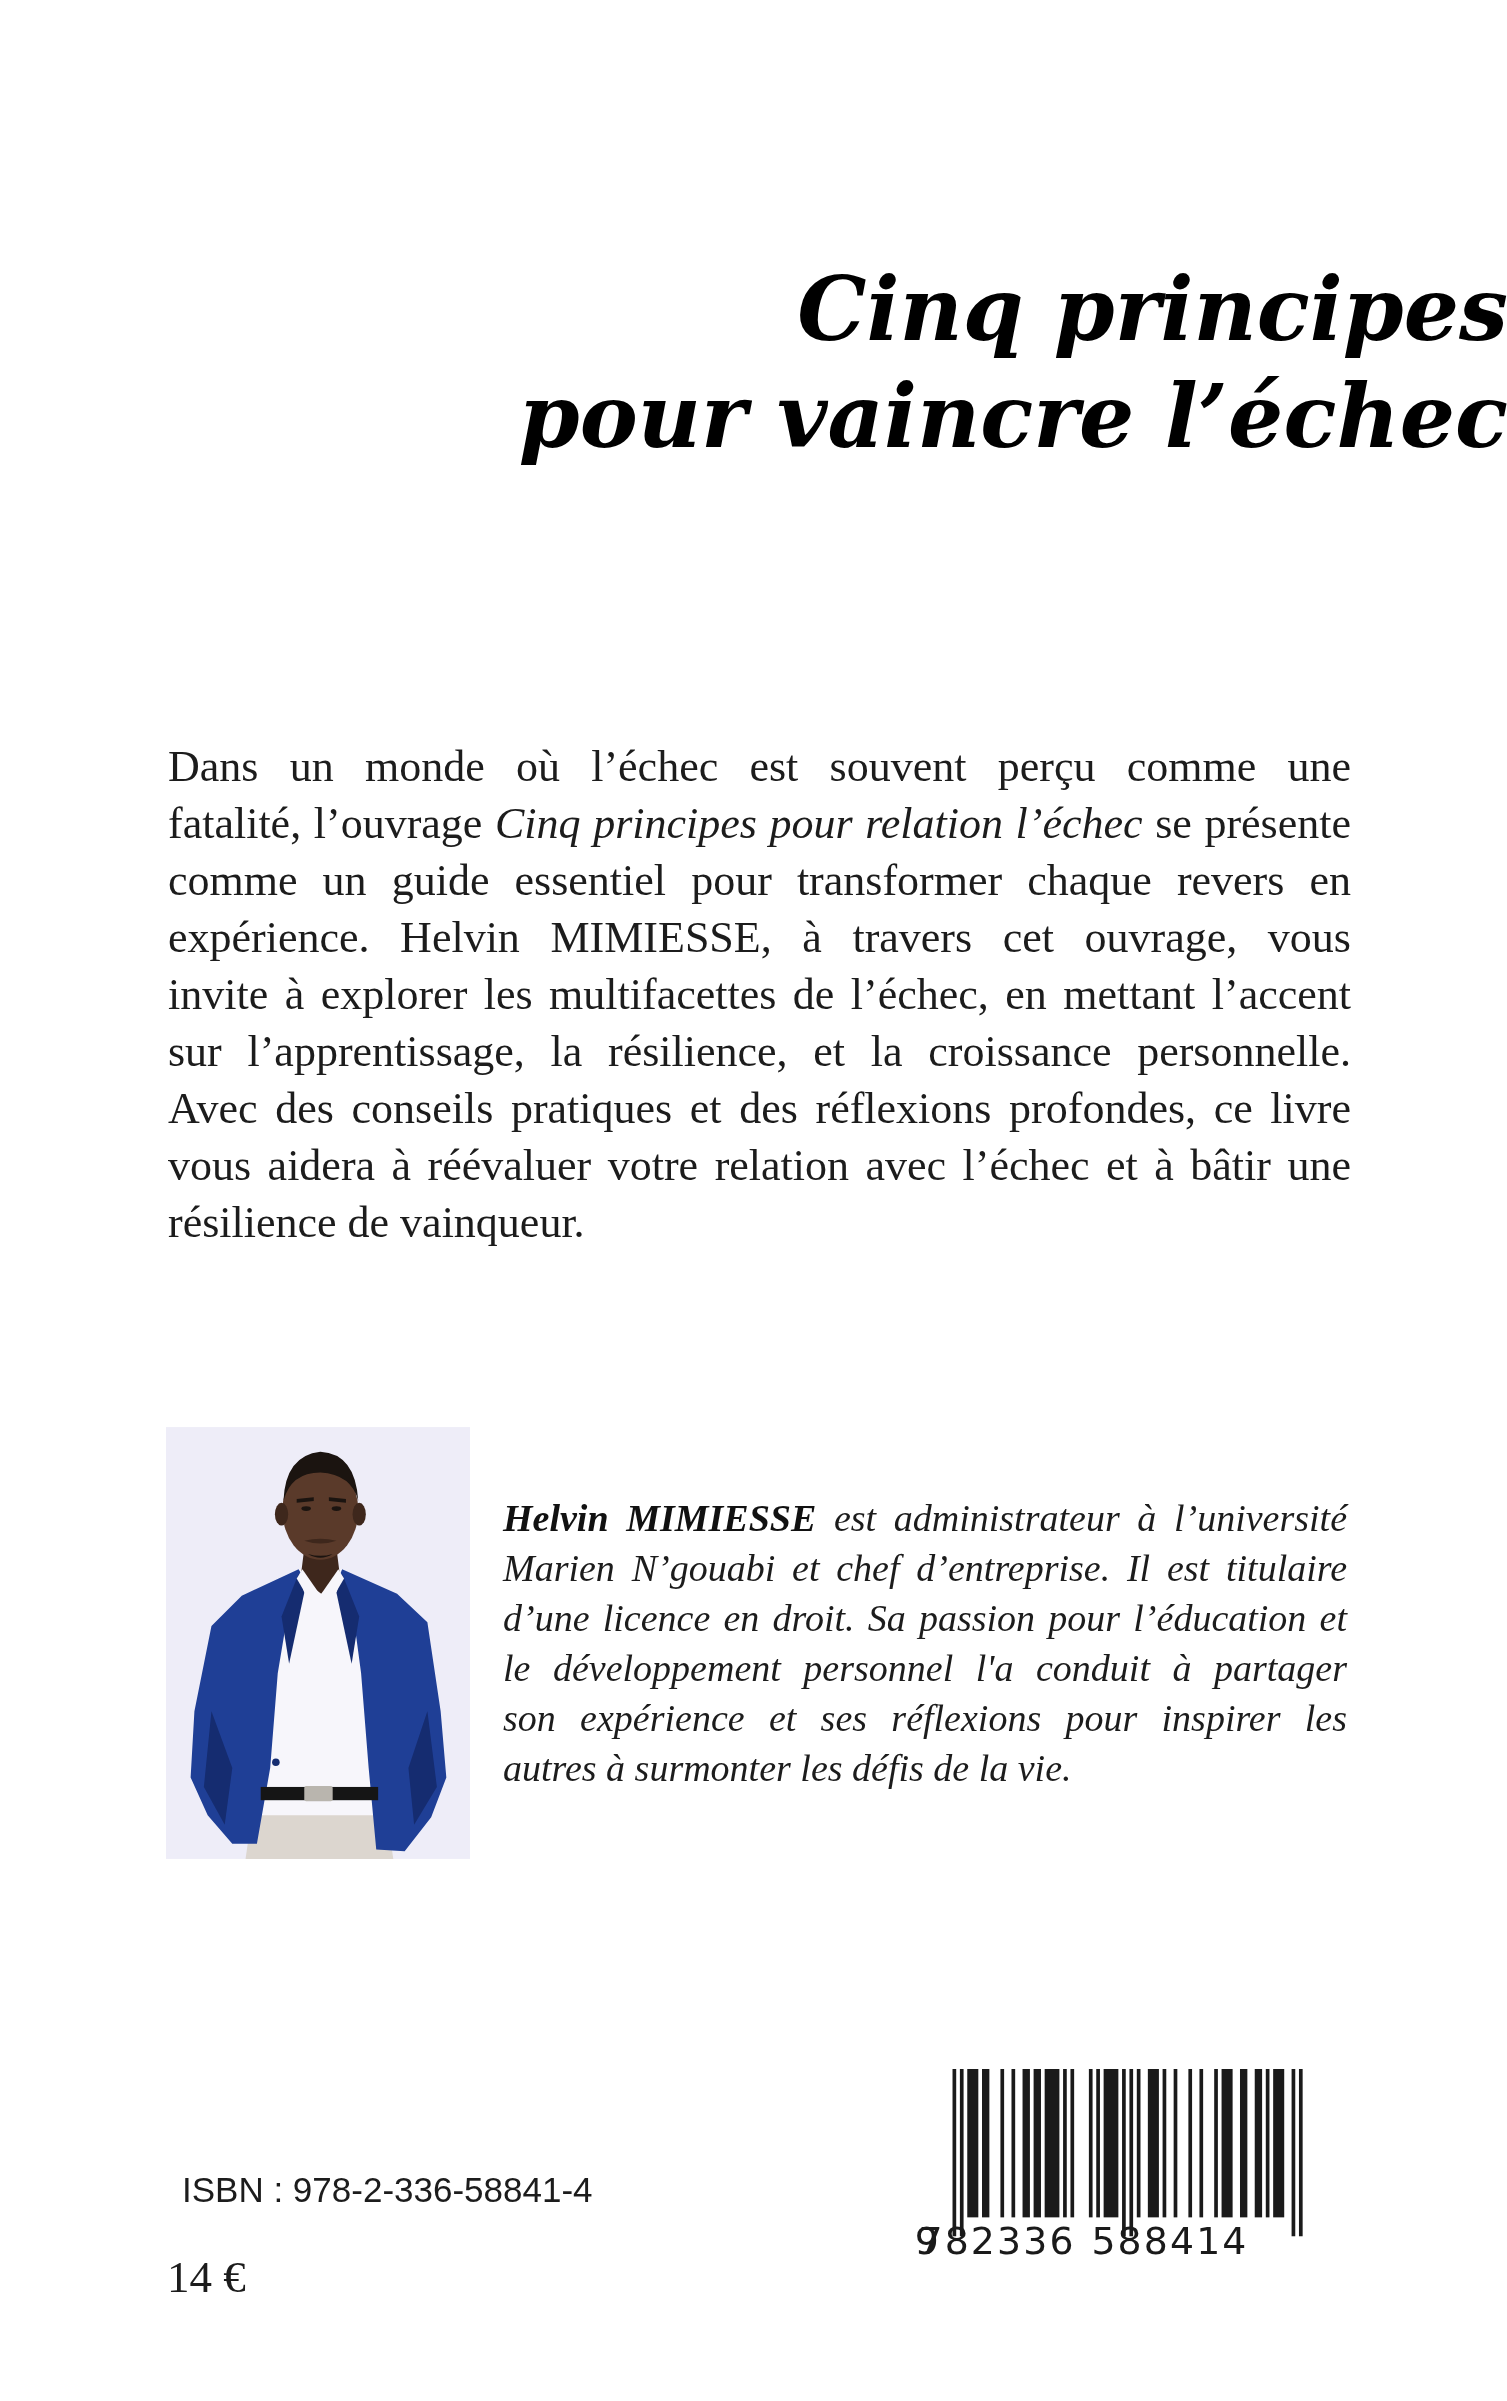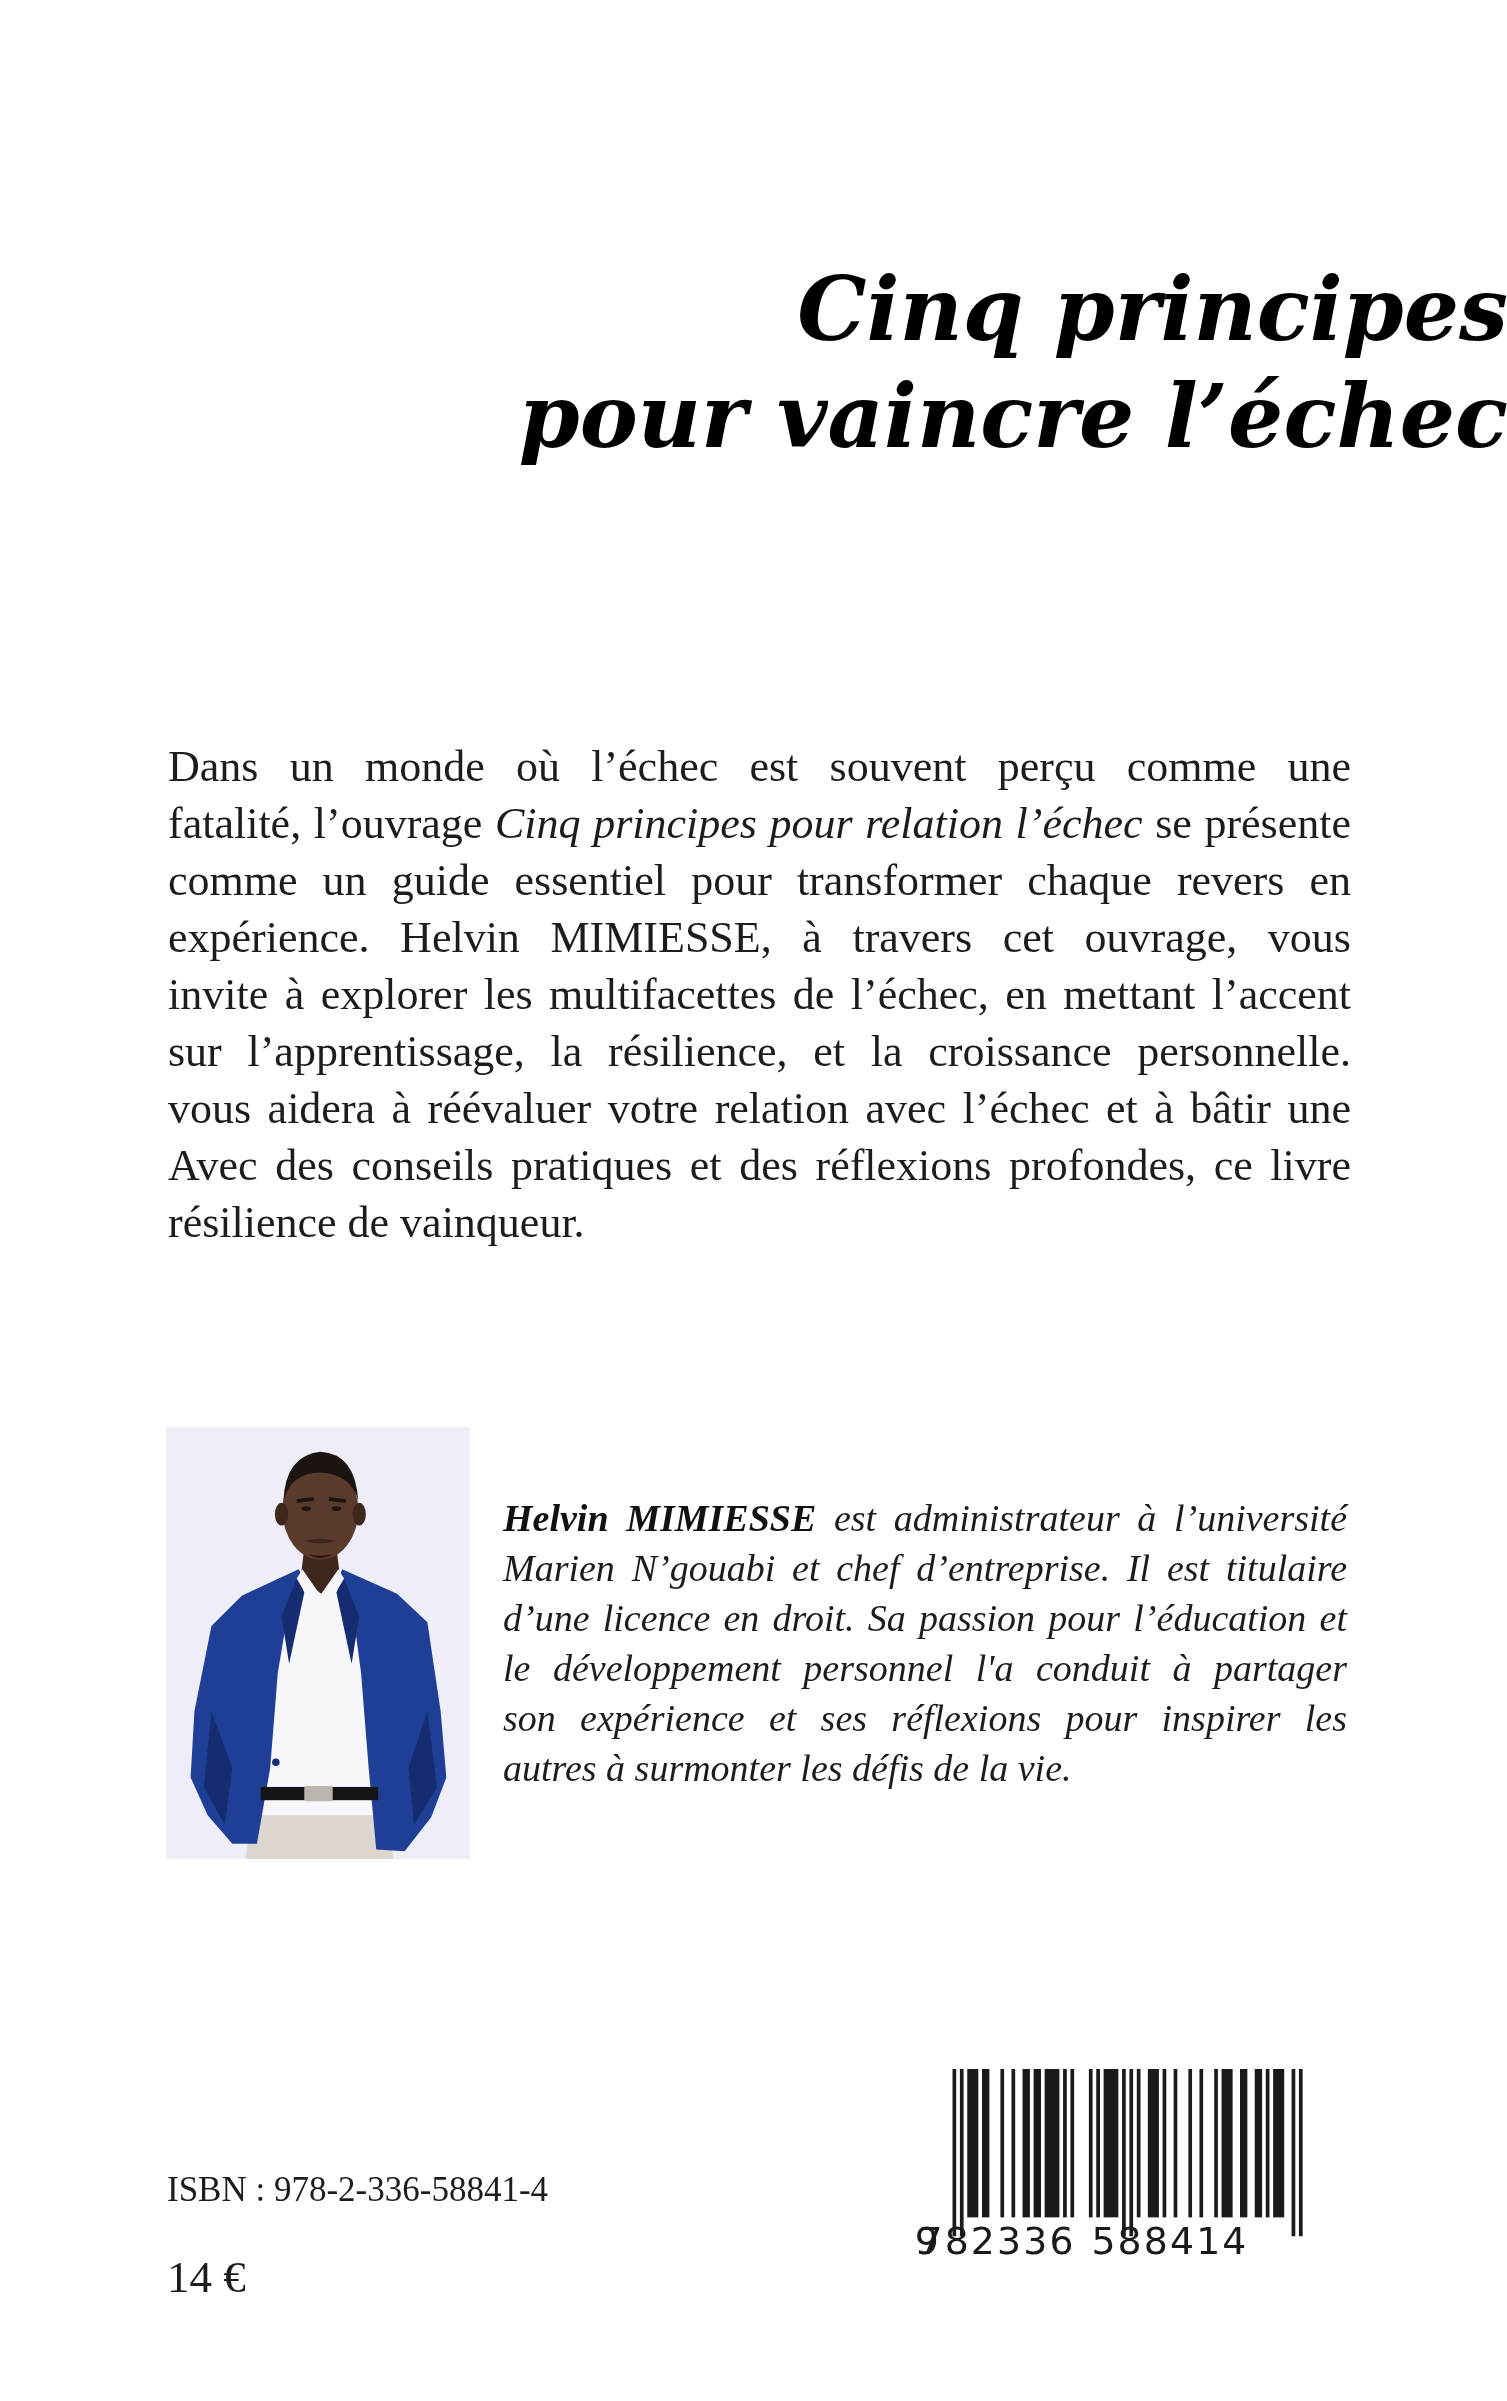--- a/index.html
+++ b/index.html
@@ -39,22 +39,22 @@
     font-family: "Liberation Serif", serif;
     font-style: italic;
     font-size: 38px; line-height: 50px;
     color: #1c1c1c; margin: 0;
   }
   .bio .line { display: block; text-align: justify; text-align-last: justify; white-space: nowrap; }
   .bio .line.last { text-align-last: left; }
   .bio strong { font-weight: bold; font-style: italic; color: #111; }
 
   .isbn {
-    position: absolute; left: 167px; top: 2169px;
-    font-family: Liberation Serif, serif;
+    position: absolute; left: 182px; top: 2169px;
+    font-family: Liberation Sans, sans-serif;
     font-size: 35px; line-height: 42px; color: #1c1c1c;
     white-space: nowrap;
   }
   .price {
     position: absolute; left: 167px; top: 2223px;
     font-family: "Liberation Serif", serif;
     font-size: 45px; line-height: 53px; color: #1c1c1c;
     white-space: nowrap;
     margin-top: 28px;
   }
@@ -77,22 +77,22 @@
     <span class="line">pour vaincre l’échec</span>
   </h1>
 
   <div class="blurb" id="blurb">
       <span class="line"><span>Dans un monde où l’échec est souvent perçu comme une</span></span>
       <span class="line"><span>fatalité, l’ouvrage </span><em>Cinq principes pour relation l’échec</em><span> se présente</span></span>
       <span class="line"><span>comme un guide essentiel pour transformer chaque revers en</span></span>
       <span class="line"><span>expérience. Helvin MIMIESSE, à travers cet ouvrage, vous</span></span>
       <span class="line"><span>invite à explorer les multifacettes de l’échec, en mettant l’accent</span></span>
       <span class="line"><span>sur l’apprentissage, la résilience, et la croissance personnelle.</span></span>
+      <span class="line"><span>Avec des conseils pratiques et des réflexions profondes, ce livre</span></span>
       <span class="line"><span>vous aidera à réévaluer votre relation avec l’échec et à bâtir une</span></span>
-      <span class="line"><span>Avec des conseils pratiques et des réflexions profondes, ce livre</span></span>
       <span class="line last"><span>résilience de vainqueur.</span></span>
     </div>
 
   <div class="photo">
     <svg viewBox="0 0 321 456" xmlns="http://www.w3.org/2000/svg" id="portrait" aria-label="Portrait of Helvin MIMIESSE in a blue blazer and white shirt">
       <rect class="c-bg" x="0" y="0" width="321" height="456" fill="#eeedf8"></rect>
 
       <path class="c-trousers" d="M92 400 L232 400 L240 456 L84 456 Z" fill="#dcd6cf"></path>
 
       <path class="c-shirt" d="M140 150 L188 150 L220 200 L226 410 L98 410 L104 200 Z" fill="#f7f6fb"></path>

